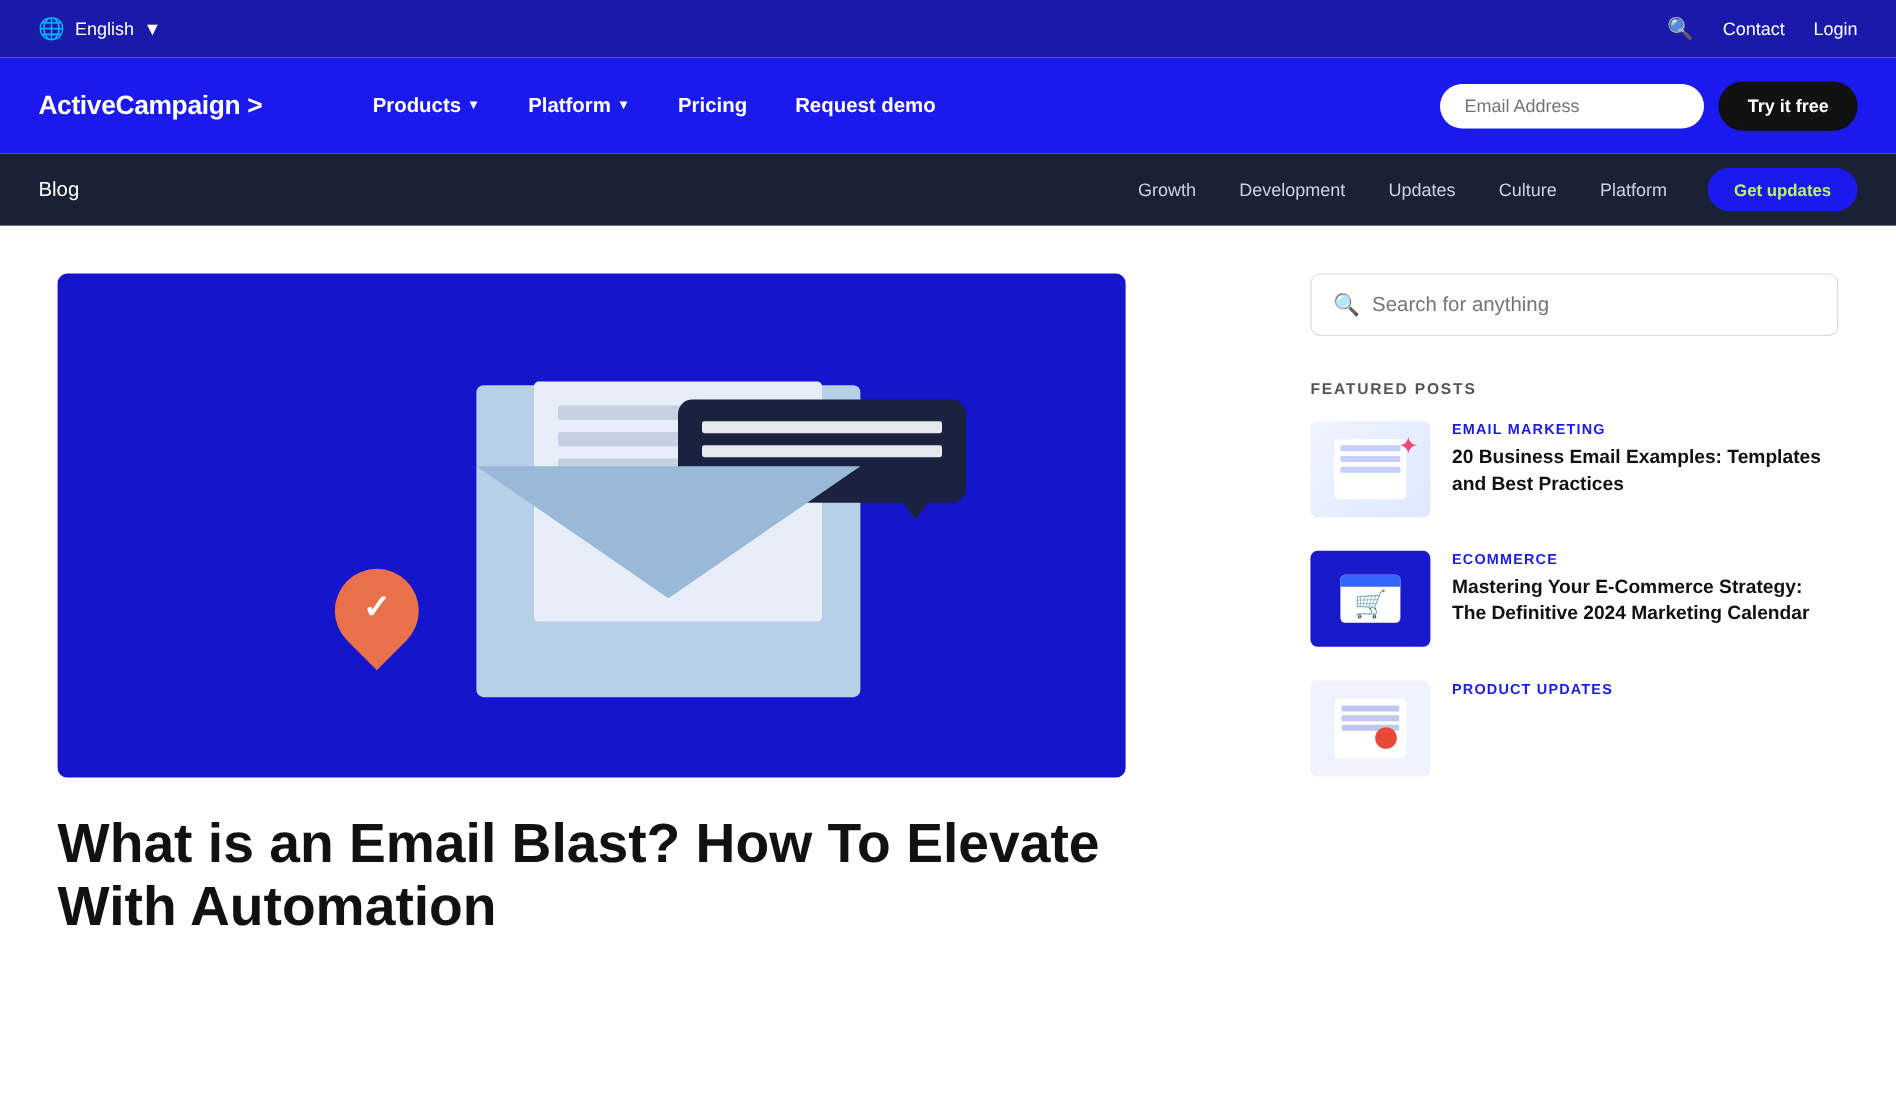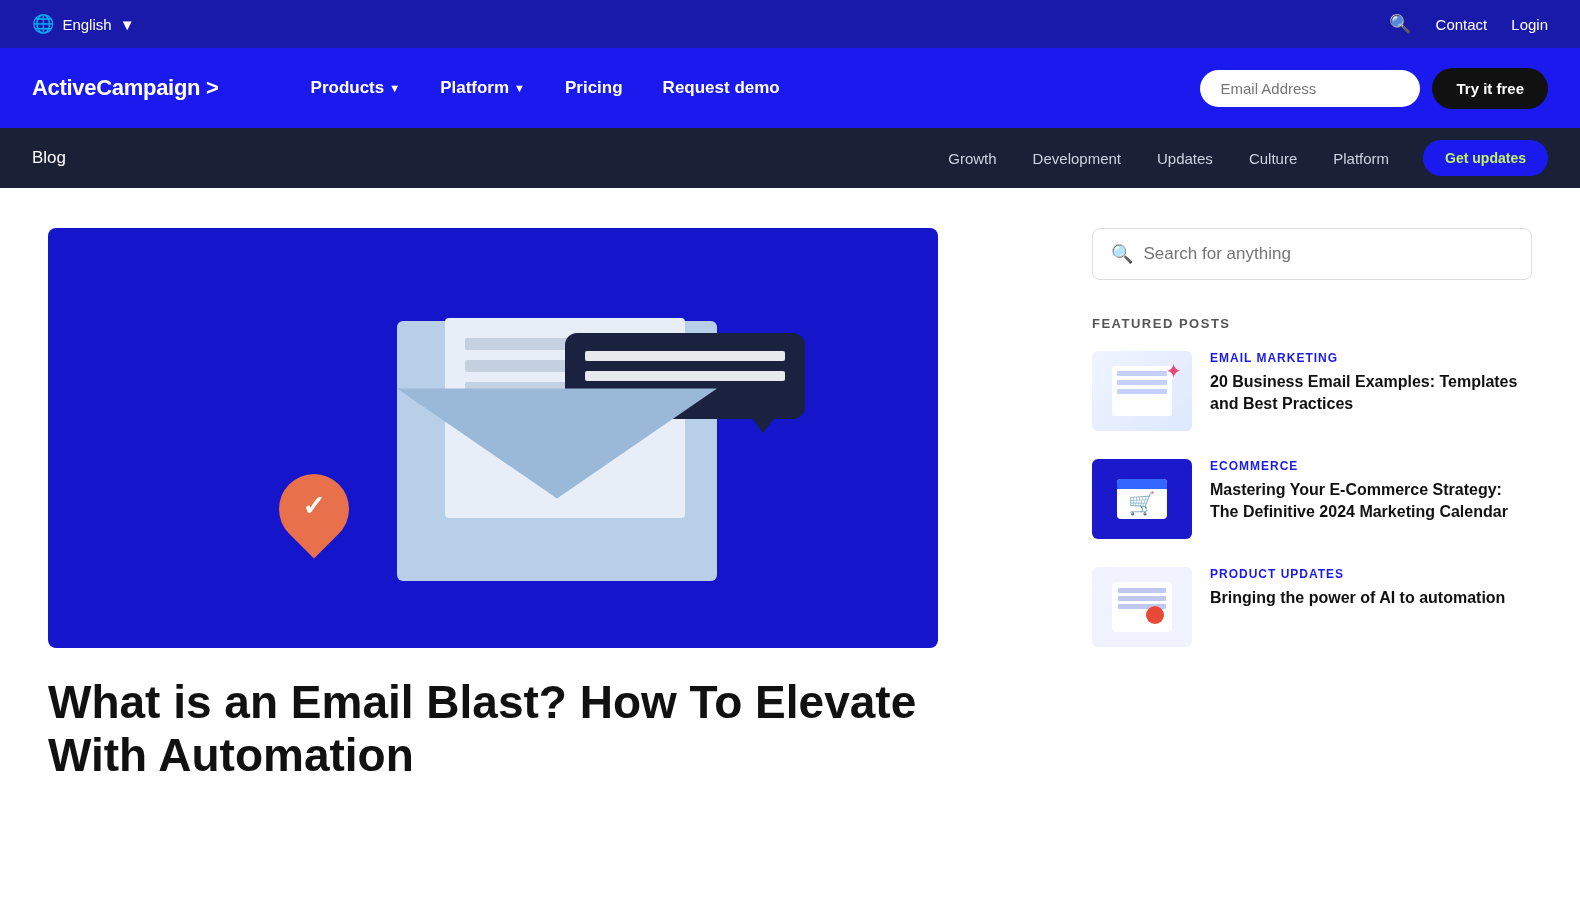--- a/index.html
+++ b/index.html
@@ -514,18 +514,17 @@
       <div class="post-thumb thumb-product">
         <div class="thumb-product-inner">
           <div class="thumb-product-line"></div>
           <div class="thumb-product-line"></div>
           <div class="thumb-product-line"></div>
           <div class="thumb-product-accent"></div>
         </div>
       </div>
       <div class="post-content">
         <div class="post-category">PRODUCT UPDATES</div>
-        <div class="post-title">Bringing the power of AI to automation</div>
       </div>
     </div>
 
   </aside>
 </div>
 
 </body></html>

